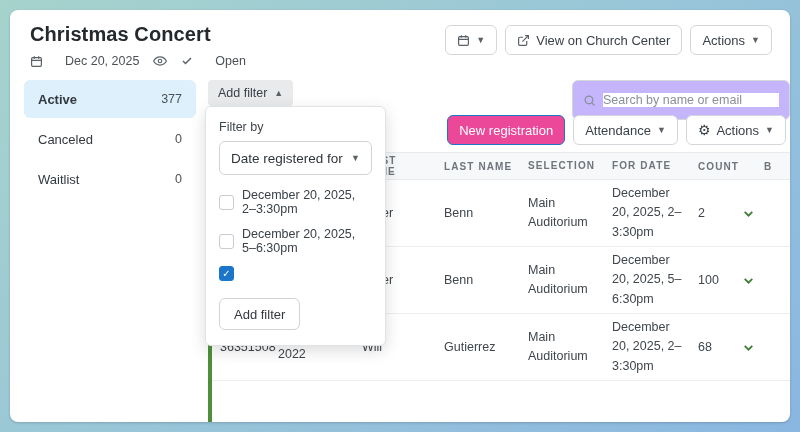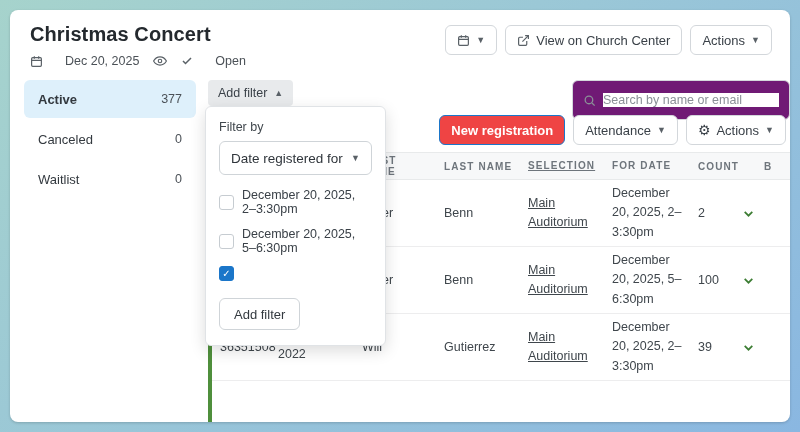--- a/index.html
+++ b/index.html
@@ -48,43 +48,43 @@
   .side-count{ color:#4b5157; font-weight:400; font-size:12.5px; }
   .main{ flex:1; margin-left:12px; position:relative; min-width:0; }
   
   .tb1{ display:flex; justify-content:space-between; align-items:flex-start; height:28px; padding-right:0; }
   .addfilter-btn{
     display:inline-flex; align-items:center; gap:7px; height:26px; padding:0 10px;
     background:#e8eaec; border:none; border-radius:4px; font-size:12.5px; color:#3a4148; cursor:pointer;
   }
   .search{
     display:flex; align-items:center; gap:7px; width:218px; height:40px; padding:0 10px;
-    border:1px solid #d4d8dc; border-radius:6px; background:#701a75;
+    border:1px solid #d4d8dc; border-radius:6px; background:#c4b5fd;
   }
   .search input{ border:none; outline:none; width:100%; font-size:12.5px; color:#33393f; font-family:inherit; }
   .search input::placeholder{ color:#8a9097; }
   
   .tb2{ display:flex; justify-content:flex-end; align-items:center; gap:8px; margin-top:7px; padding-right:4px; }
-  .btn-primary{ background:#ef4444; border-color:#1b76c9; color:#fff; font-weight:700; }
+  .btn-primary{ background:#ec4899; border-color:#1b76c9; color:#fff; font-weight:400; }
   .gear{ font-size:14px; color:#3a4148; line-height:1; }
   
   .tablewrap{ position:relative; margin-top:7px; }
   .green-bar{ position:absolute; left:0; top:28px; bottom:-200px; width:4px; background:#4f8f3c; z-index:1; }
   .thead,.tr{ display:flex; align-items:center; }
   .thead{
     height:28px; background:#f7f8f9; border-top:1px solid #e8eaeb; border-bottom:1px solid #e8eaeb;
     font-size:10px; font-weight:700; letter-spacing:1.1px; color:#6e757c;
   }
   .tr{ min-height:67px; border-bottom:1px solid #ededee; font-size:12.5px; color:#3f464c; background:#fff; }
   .td,.th{ padding-right:10px; overflow:hidden; }
   .c-id{ width:60px; flex:0 0 60px; padding-left:12px; box-sizing:content-box; width:48px; flex-basis:48px; }
   .c-reg{ width:84px; flex:0 0 84px; }
   .c-first{ width:82px; flex:0 0 82px; }
   .c-last{ width:84px; flex:0 0 84px; }
-  .c-sel{ width:84px; flex:0 0 84px; line-height:1.55;text-decoration:underline; }
+  .c-sel{ width:84px; flex:0 0 84px; line-height:1.55; }
   .c-for{ width:86px; flex:0 0 86px; line-height:1.55; }
   .c-count{ width:44px; flex:0 0 44px; }
   .c-chev{ width:22px; flex:0 0 22px; display:flex; align-items:center; }
   .c-bal{ width:40px; flex:0 0 40px; }
   .td.frag{ text-indent:20px; }
   .chev-down{ color:#3c7d33; cursor:pointer; display:inline-flex; }
   
   .popover{
     position:absolute; left:-3px; top:26px; width:181px; z-index:5;
     background:#fff; border:1px solid #e0e3e6; border-radius:6px;
@@ -299,21 +299,21 @@
               </span>
               <span class="td c-bal"></span>
             </div>
             <div class="tr">
               <span class="td c-id">36351508</span>
               <span class="td c-reg">Nov 29, 2022</span>
               <span class="td c-first">Will</span>
               <span class="td c-last">Gutierrez</span>
               <span class="td c-sel">Main Auditorium</span>
               <span class="td c-for">December 20, 2025, 2–3:30pm</span>
-              <span class="td c-count">39</span>
+              <span class="td c-count">68</span>
               <span class="td c-chev">
                 <span class="chev-down">
                   <svg width="13" height="13" viewBox="0 0 24 24" fill="none" stroke="currentColor" stroke-width="3.2">
                     <polyline points="5 9 12 16 19 9"></polyline>
                   </svg>
                 </span>
               </span>
               <span class="td c-bal"></span>
             </div>
           </div>

